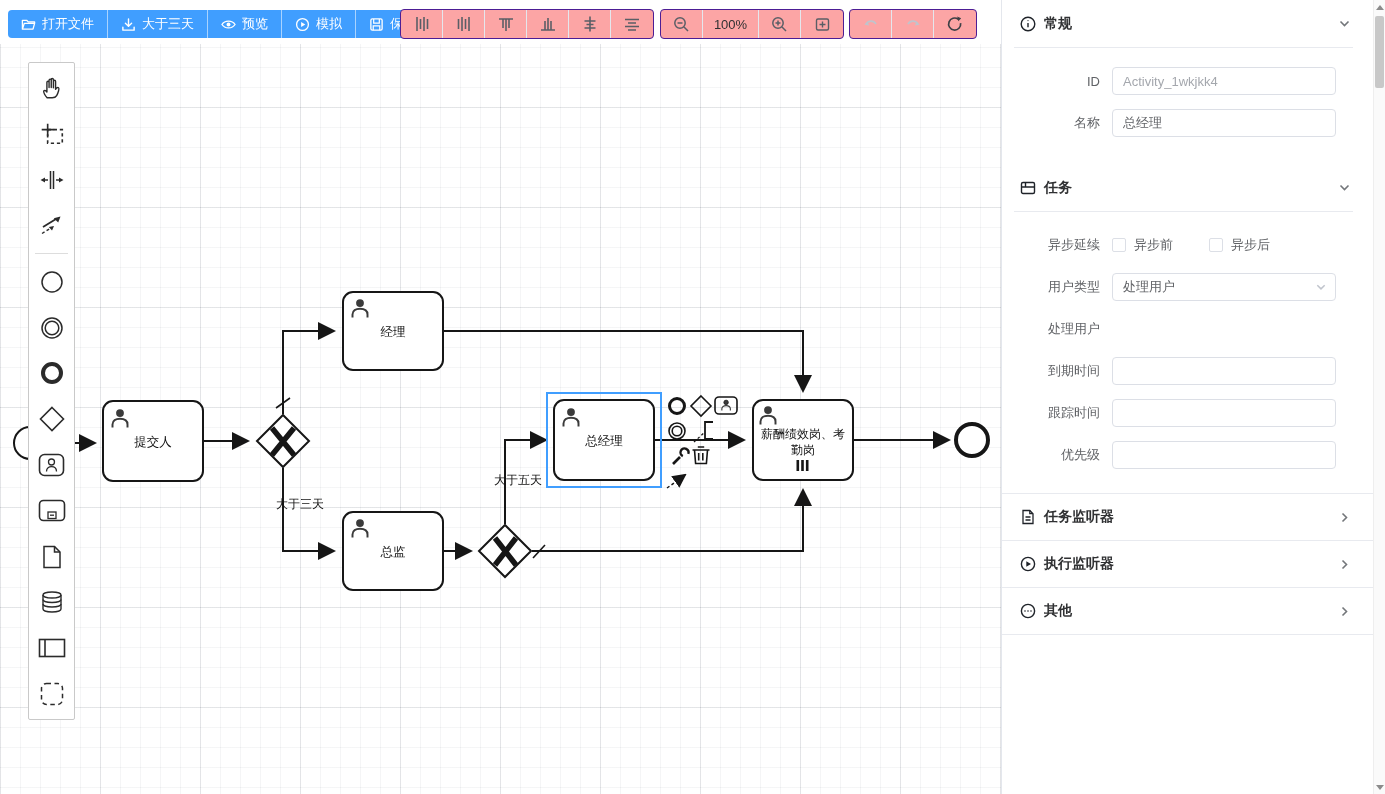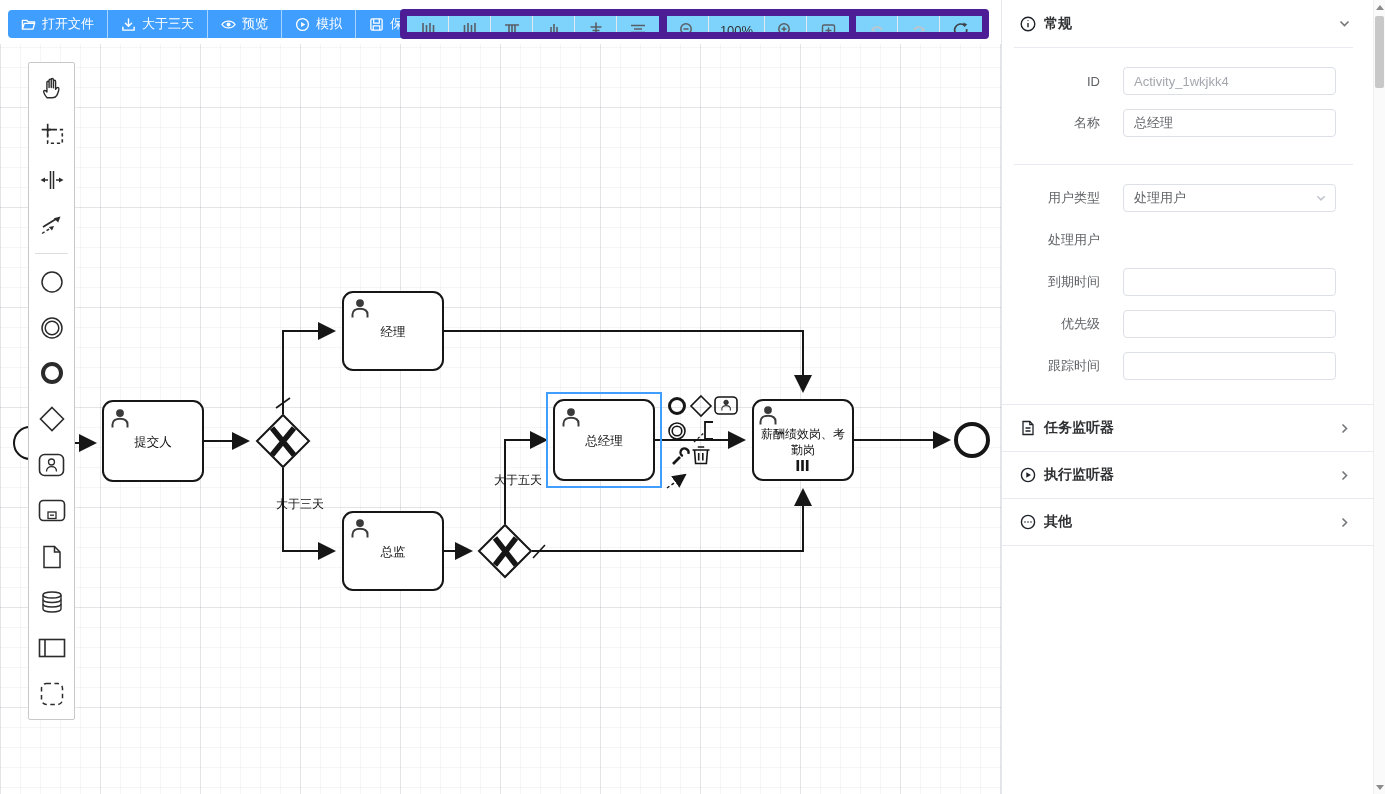--- a/index.html
+++ b/index.html
@@ -16,40 +16,40 @@
       #fff; }
   .topstrip { position:absolute; left:0; top:0; width:1001px; height:44px; background:#fff; z-index:3; }
   .diagram-svg { position:absolute; left:0; top:0; z-index:2; }
 
   
   .tb-group { position:absolute; display:flex; z-index:4; }
   .btn-blue { display:flex; align-items:center; gap:6px; height:28px; padding:0 13px; background:#409eff; color:#fff;
     font-size:13px; border-right:1px solid rgba(255,255,255,0.55); cursor:pointer; }
   .btn-blue:first-child { border-radius:4px 0 0 4px; }
   .btn-blue:last-child  { border-radius:0 4px 4px 0; border-right:none; }
-  .wgroup { border:7px solid #4c1d95; border-radius:4px; background:#7dd3fc; height:30px; overflow:hidden; }
+  .wgroup { border:1px solid #4c1d95; border-radius:4px; background:#fca5a5; height:30px; overflow:hidden; }
   .btn-w { display:flex; align-items:center; justify-content:center; width:42px; height:28px; border-right:1px solid #e4e7ed; cursor:pointer; color:#5a5e66; }
   .btn-w:last-child { border-right:none; }
   .btn-w.wide { width:56px; font-size:13px; color:#303133; }
 
   
   .palette { position:absolute; left:28px; top:62px; width:47px; height:658px; background:#fff;
     border:1px solid #c9c9c9; border-radius:2px; z-index:5; display:flex; flex-direction:column;
     align-items:center; justify-content:space-between; padding:7px 0; }
   .pal-item { width:36px; height:36px; display:flex; align-items:center; justify-content:center; cursor:pointer; }
   .pal-sep { width:33px; height:1px; background:#ddd; }
 
   
   .props { position:absolute; left:1001px; top:0; width:372px; height:794px; background:#fff;
     border-left:1px solid #e4e7ed; z-index:6; font-size:13px; color:#303133; }
   .sec-head { display:flex; align-items:center; height:47px; padding:0 22px 0 18px; cursor:pointer; }
   .sec-head .t { font-weight:bold; font-size:14px; margin-left:8px; }
   .sec-head .chev { margin-left:auto; color:#73767a; display:flex; }
   .sec-divider { height:1px; background:#e8eaef; margin:0 20px 0 12px; }
-  .p-row { display:flex; align-items:center; height:28px; margin:14px 37px 14px 0;gap:11px; }
+  .p-row { display:flex; align-items:center; height:28px; margin:14px 37px 14px 0; }
   .p-label { width:110px; text-align:right; padding-right:12px; color:#606266; flex:none; }
   .p-input { flex:1; height:28px; border:1px solid #dcdfe6; border-radius:4px; padding:0 10px;
     font-size:13px; color:#606266; font-family:inherit; outline:none; background:#fff; }
   .p-input.dim { color:#a4a7ad; }
   .p-input::placeholder { color:#bfc4cc; }
   .sel { position:relative; flex:1; height:28px; border:1px solid #dcdfe6; border-radius:4px;
     display:flex; align-items:center; padding:0 26px 0 10px; color:#606266; cursor:pointer; background:#fff; }
   .sel .chev { position:absolute; right:8px; color:#c0c4cc; display:flex; }
   .igroup { display:flex; flex:1; }
   .igroup .p-input { border-radius:4px 0 0 4px; border-right:none; }
@@ -414,47 +414,67 @@
         <span class="p-label">ID</span>
         <input class="p-input dim" value="Activity_1wkjkk4" style="">
       </div>
       <div class="p-row">
         <span class="p-label">名称</span>
         <input class="p-input" value="总经理" style="">
       </div>
     </div>
 
     <div style="height:13px;"></div>
+    <div class="sec-head">
+      <svg width="16" height="16" viewBox="0 0 16 16" fill="none" stroke="#1f2329" stroke-width="1.4">
+          <rect x="1.5" y="2.5" width="13" height="11" rx="1.5"></rect>
+          <path d="M1.5,7 H14.5 M5.5,2.5 V7"></path>
+        </svg>
+      <span class="t">任务</span>
+      <span class="chev">
+          <svg width="13" height="13" viewBox="0 0 13 13" fill="none" stroke="#73767a" stroke-width="1.6">
+            <path d="M2.5,4.5 L6.5,8.5 L10.5,4.5"></path>
+          </svg>
+        </span>
+    </div>
     <div class="sec-divider"></div>
 
     <div style="padding-top:5px;">
+      <div class="p-row">
+        <span class="p-label">异步延续</span>
+        <span class="cb"></span>
+        <span class="cb-lab">异步前</span>
+        <span class="cb-gap"></span>
+        <span class="cb"></span>
+        <span class="cb-lab">异步后</span>
+      </div>
       <div class="p-row">
         <span class="p-label">用户类型</span>
         <div class="sel">
           <span>处理用户</span>
           <span class="chev">
               <svg width="12" height="12" viewBox="0 0 13 13" fill="none" stroke="#c0c4cc" stroke-width="1.6">
                 <path d="M2.5,4.5 L6.5,8.5 L10.5,4.5"></path>
               </svg>
             </span>
         </div>
       </div>
       <div class="p-row">
         <span class="p-label">处理用户</span>
       </div>
       <div class="p-row">
         <span class="p-label">到期时间</span>
         <input class="p-input" style="">
       </div>
       <div class="p-row">
+        <span class="p-label">跟踪时间</span>
+        <input class="p-input" style="">
+      </div>
+      <div class="p-row">
         <span class="p-label">优先级</span>
-        <input class="p-input" style="">
-      </div>
-      <div class="p-row">
-        <span class="p-label">跟踪时间</span>
         <input class="p-input" style="">
       </div>
     </div>
 
     <div style="height:10px;"></div>
     <div class="collapsed-list">
       <div class="sec-head">
         <svg width="16" height="16" viewBox="0 0 16 16" fill="none" stroke="#1f2329" stroke-width="1.3">
             <path d="M3,1.5 H9.8 L13,4.7 V14.5 H3 Z"></path>
             <path d="M9.8,1.5 V4.7 H13 M5.5,8 H10.5 M5.5,11 H10.5"></path>

